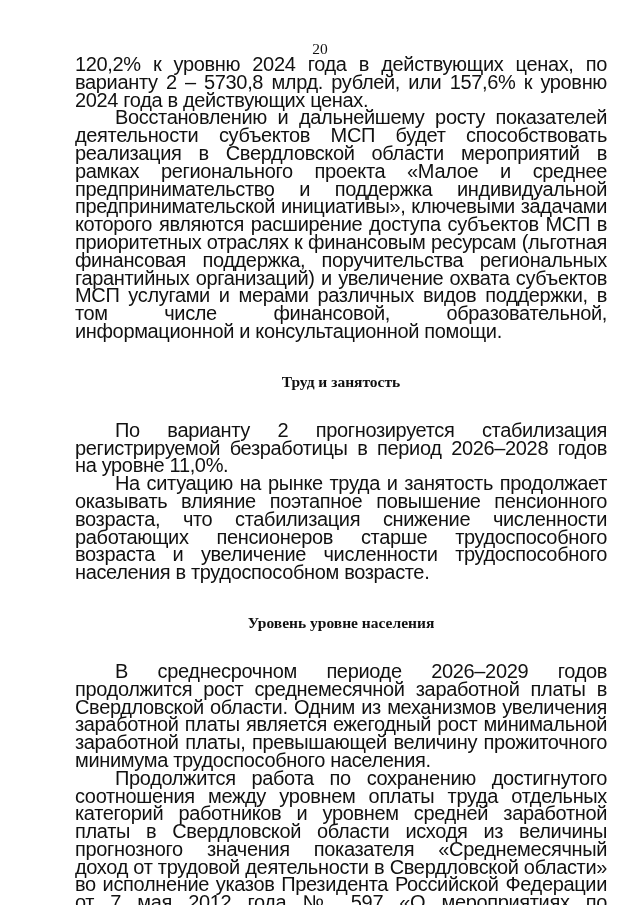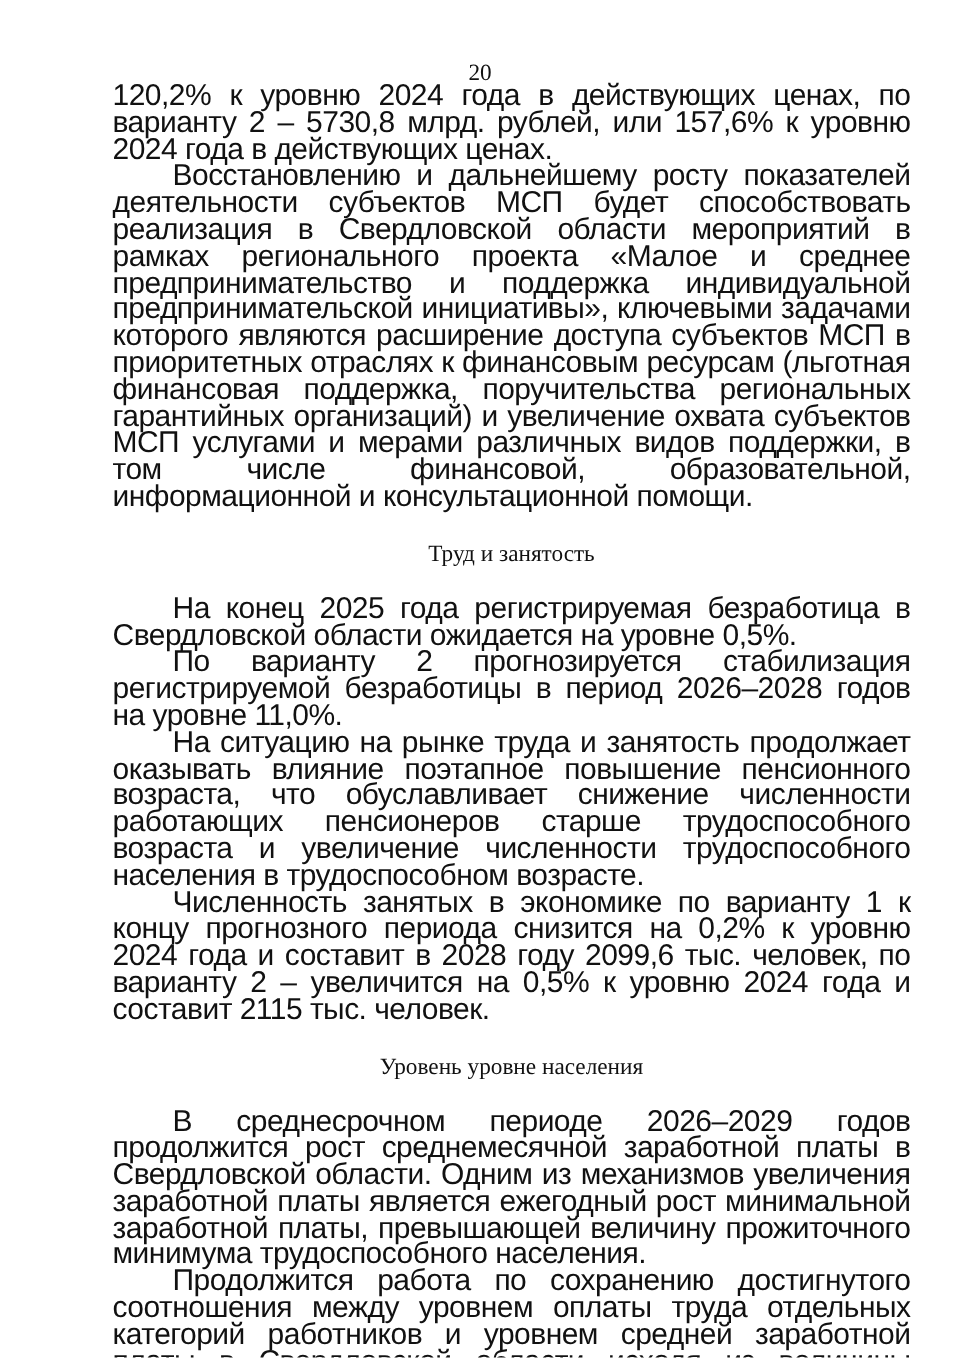--- a/index.html
+++ b/index.html
@@ -5,42 +5,40 @@
   html, body { margin: 0; padding: 0; background: #ffffff; }
   body { width: 640px; height: 905px; position: relative; overflow: hidden;
          font-family: "Liberation Sans", "DejaVu Sans", sans-serif; color: #111; }
   .page-num { position: absolute; top: 40px; left: 0; width: 640px; text-align: center;
               font-size: 15.5px; font-family: "Liberation Serif", serif; }
   .content { position: absolute; left: 75px; top: 56px; width: 532px; }
   .p { font-size: 20px; line-height: 17.8px; text-align: justify; margin: 0;
        text-indent: 40px; letter-spacing: -0.35px; word-spacing: 0px;
        font-stretch: condensed; transform-origin: left top; }
   .p.noindent { text-indent: 0; }
-  .h { font-family: "Liberation Serif", serif; font-weight: normal; font-size: 15.5px;
-       text-align: center; margin: 0; line-height: 18px; }
+  .h { font-family: "Liberation Serif", serif; font-weight: bold; font-size: 15.5px;
+       text-align: center; margin: 12px; line-height: 18px; }
   .gap-h-before-1 { height: 20px; }
   .gap-h-after { height: 19px; }
 </style>
 </head>
 <body>
 
 <div class="page-num">20</div>
 
 <div class="content">
   <p class="p noindent">120,2% к уровню 2024 года в действующих ценах, по варианту 2 – 5730,8 млрд. рублей, или 157,6% к уровню 2024 года в действующих ценах.</p>
   <p class="p">Восстановлению и дальнейшему росту показателей деятельности субъектов МСП будет способствовать реализация в Свердловской области мероприятий в рамках регионального проекта «Малое и среднее предпринимательство и поддержка индивидуальной предпринимательской инициативы», ключевыми задачами которого являются расширение доступа субъектов МСП в приоритетных отраслях к финансовым ресурсам (льготная финансовая поддержка, поручительства региональных гарантийных организаций) и увеличение охвата субъектов МСП услугами и мерами различных видов поддержки, в том числе финансовой, образовательной, информационной и консультационной помощи.</p>
 
   <div class="gap-h-before-1"></div>
   <h2 class="h">Труд и занятость</h2>
   <div class="gap-h-after"></div>
 
-  <p class="p">На конец 2025 года регистрируемая безработица в Свердловской области ожидается на уровне 0,5%.</p>
   <p class="p">По варианту 2 прогнозируется стабилизация регистрируемой безработицы в период 2026–2028 годов на уровне 11,0%.</p>
-  <p class="p">На ситуацию на рынке труда и занятость продолжает оказывать влияние поэтапное повышение пенсионного возраста, что обуславливает снижение численности работающих пенсионеров старше трудоспособного возраста и увеличение численности трудоспособного населения в трудоспособном возрасте.</p>
-  <p class="p">Численность занятых в экономике по варианту 1 к концу прогнозного периода снизится на 0,2% к уровню 2024 года и составит в 2028 году 2099,6 тыс. человек, по варианту 2 – увеличится на 0,5% к уровню 2024 года и составит 2115 тыс. человек.</p>
+  <p class="p">На ситуацию на рынке труда и занятость продолжает оказывать влияние поэтапное повышение пенсионного возраста, что стабилизация снижение численности работающих пенсионеров старше трудоспособного возраста и увеличение численности трудоспособного населения в трудоспособном возрасте.</p>
 
   <div class="gap-h-before-1"></div>
   <h2 class="h">Уровень уровне населения</h2>
   <div class="gap-h-after"></div>
 
   <p class="p">В среднесрочном периоде 2026–2029 годов продолжится рост среднемесячной заработной платы в Свердловской области. Одним из механизмов увеличения заработной платы является ежегодный рост минимальной заработной платы, превышающей величину прожиточного минимума трудоспособного населения.</p>
   <p class="p">Продолжится работа по сохранению достигнутого соотношения между уровнем оплаты труда отдельных категорий работников и уровнем средней заработной платы в Свердловской области исходя из величины прогнозного значения показателя «Среднемесячный доход от трудовой деятельности в Свердловской области» во исполнение указов Президента Российской Федерации от 7 мая 2012 года № 597 «О мероприятиях по реализации государственной социальной политики», от 1 июня 2012 года № 761</p>
 </div>
 
 </body></html>

